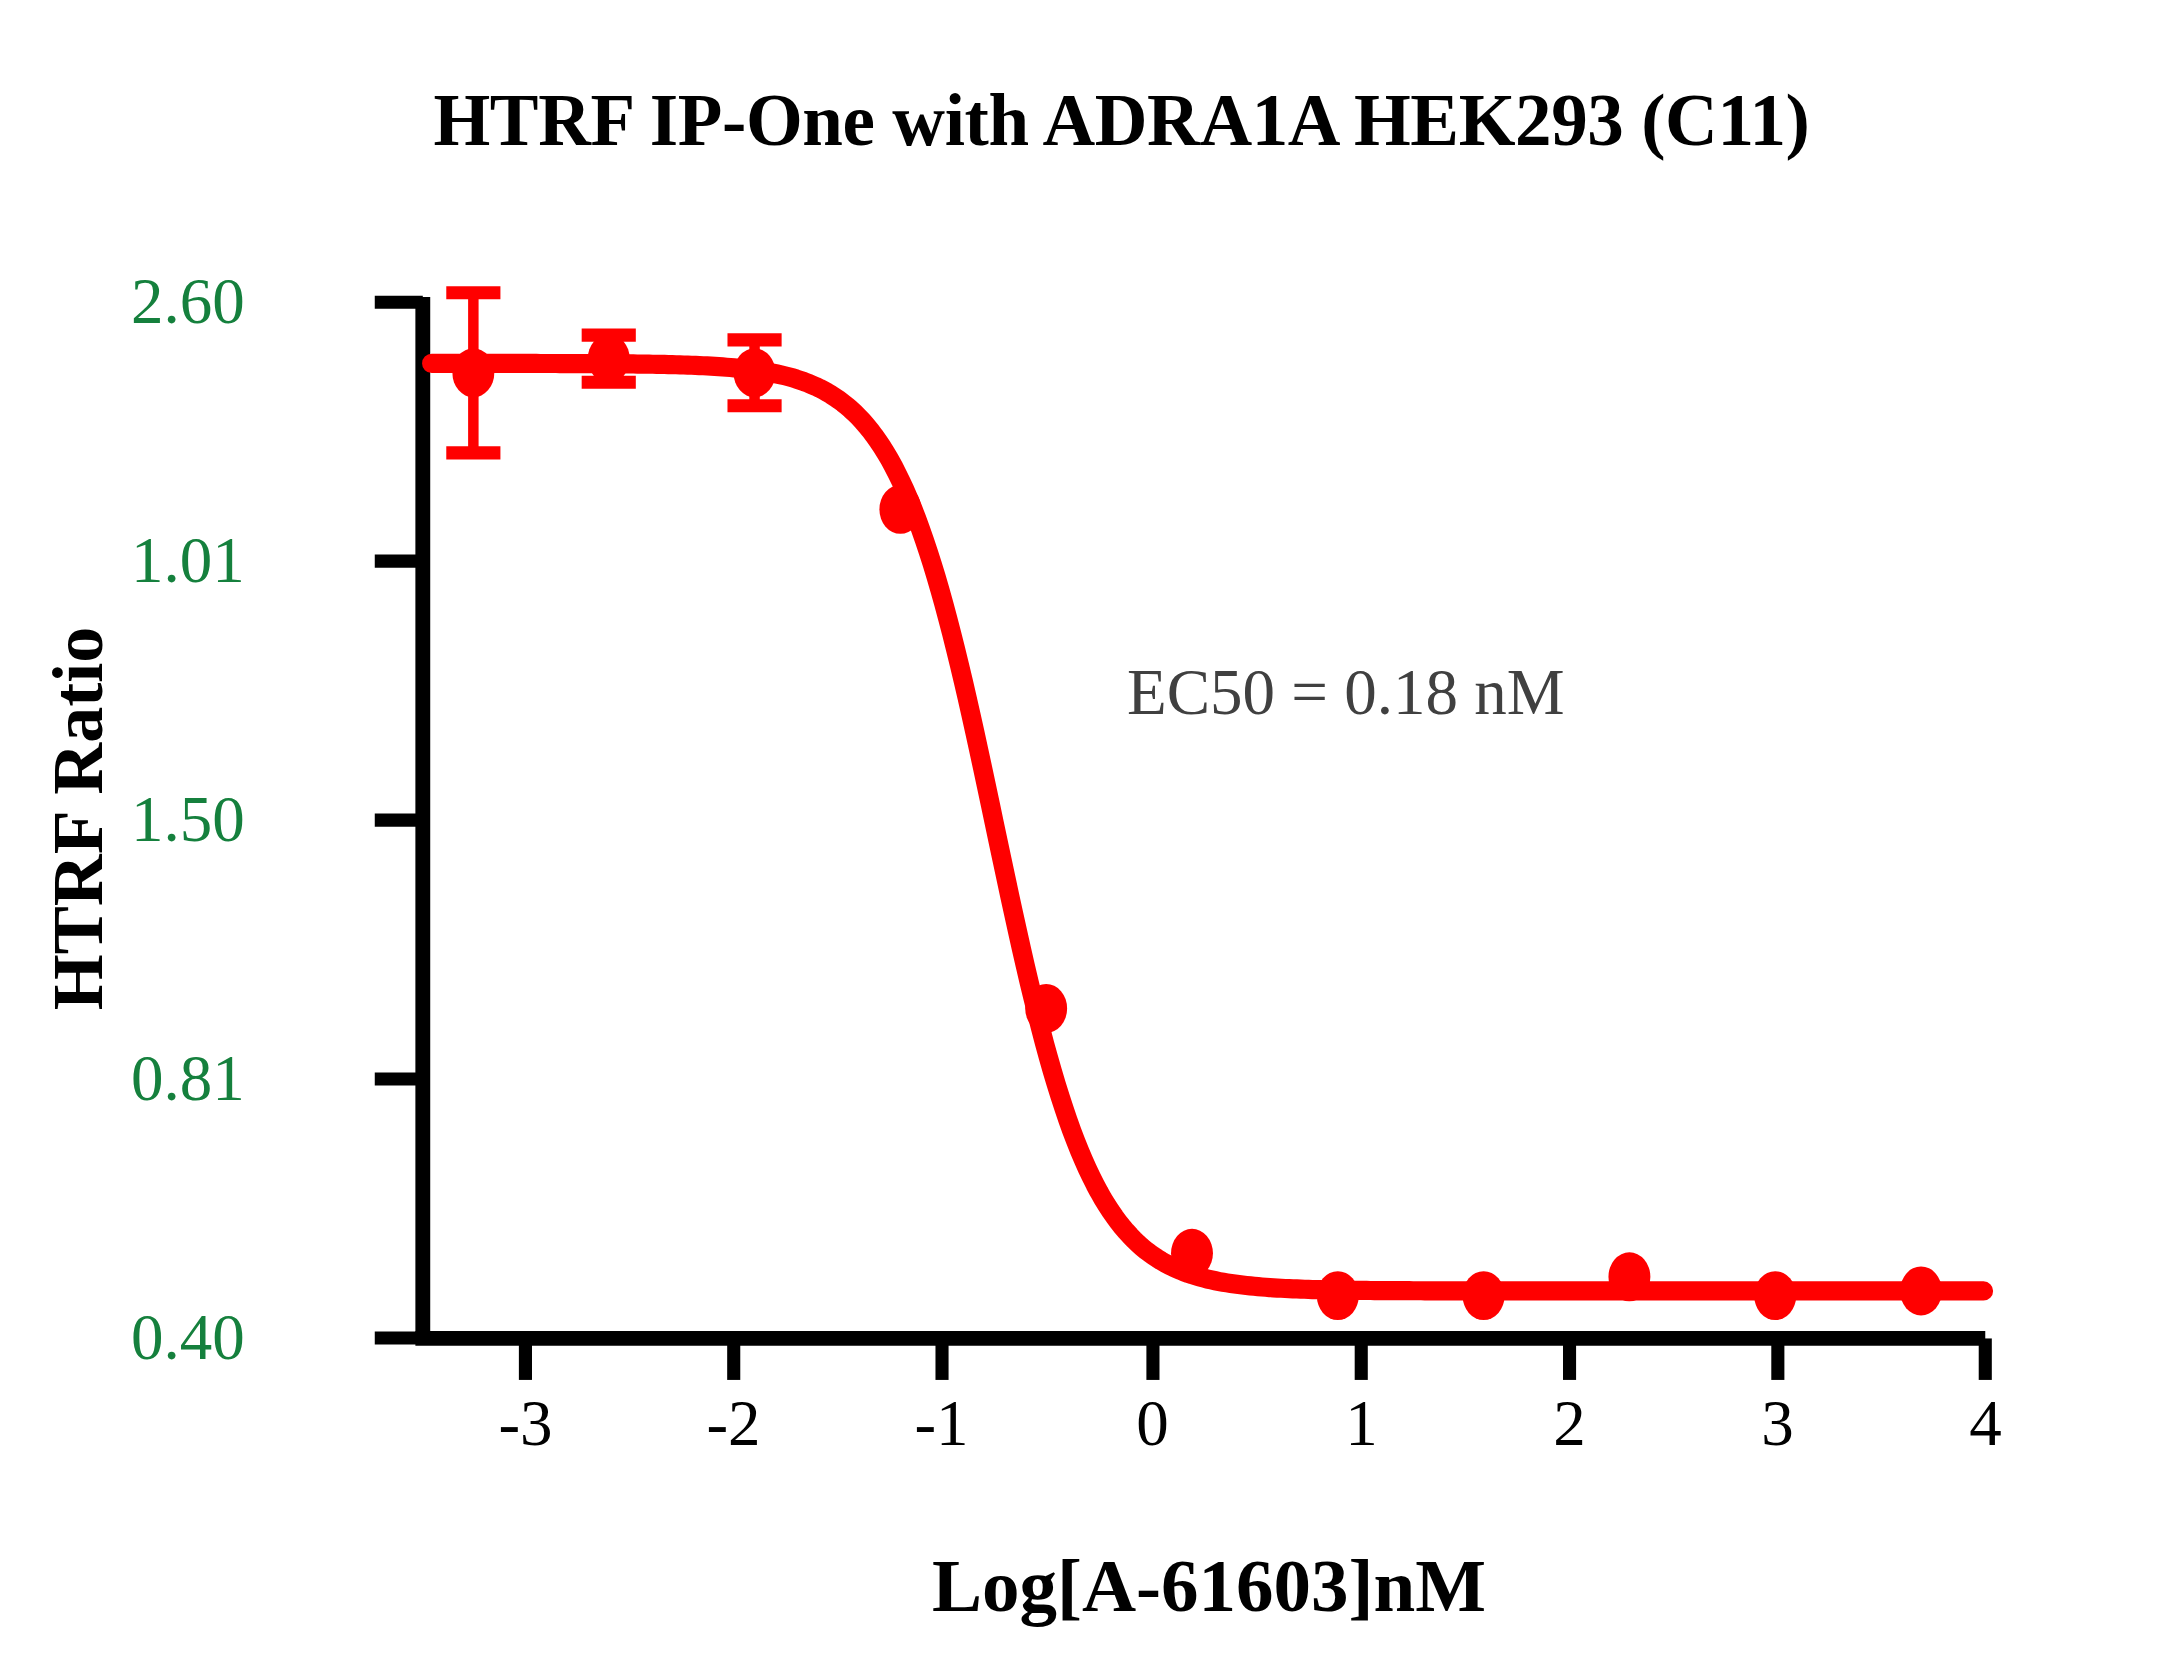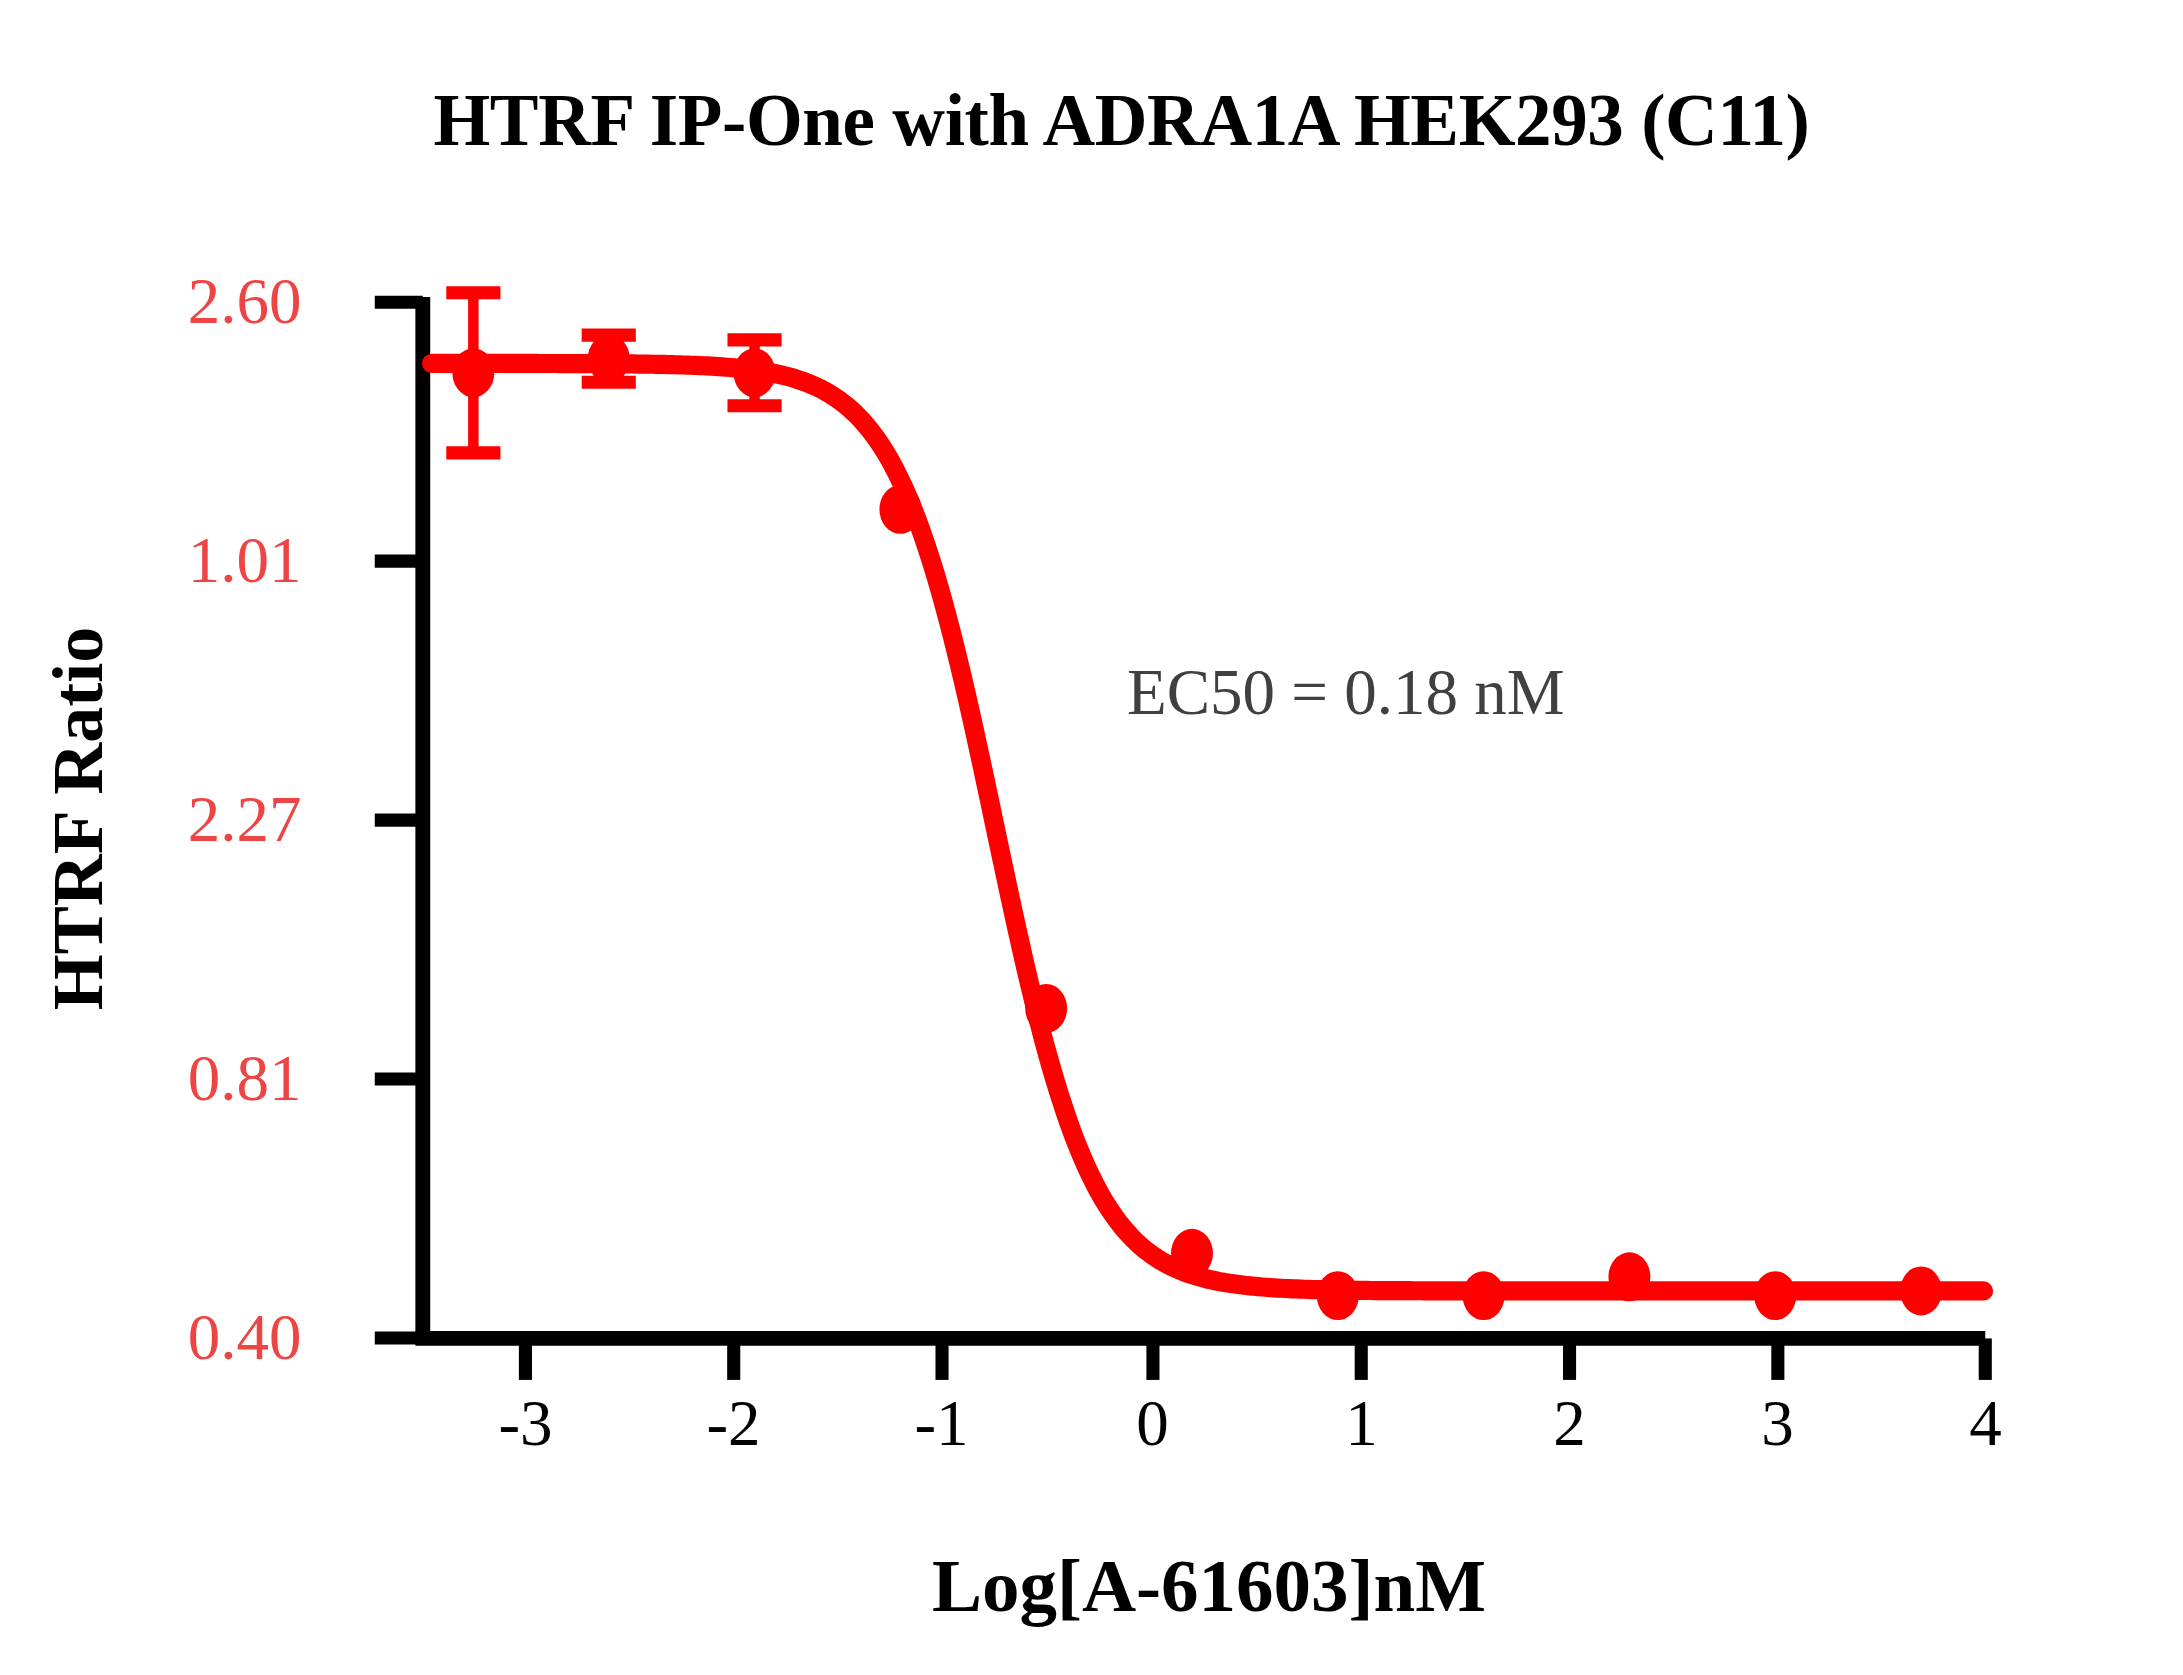--- a/index.html
+++ b/index.html
@@ -5,22 +5,22 @@
   html,body{margin:0;padding:0;background:#ffffff;}
   body{width:2243px;height:1676px;font-family:"Liberation Serif",serif;overflow:hidden;}
   #figure{position:relative;width:2243px;height:1676px;background:#fff;}
   #chart-title{
     position:absolute;left:0;top:79px;width:2243px;text-align:center;
     font-family:"Liberation Serif",serif;font-weight:bold;font-size:73px;
     color:#000;letter-spacing:-0.4px;white-space:nowrap;
   }
   #plot-svg{position:absolute;left:0;top:0;width:2243px;height:1676px;}
   .ytick-label{
-    position:absolute;text-align:center;font-family:"Liberation Serif",serif;
-    font-size:65px;color:#ef4444;width:227px;
+    position:absolute;text-align:left;font-family:"Liberation Serif",serif;
+    font-size:65px;color:#15803d;width:227px;
   }
   .xtick-label{
     position:absolute;text-align:center;font-family:"Liberation Serif",serif;
     font-size:65px;color:#000;width:131px;
   }
   #y-axis-title{
     position:absolute;left:-271px;top:777px;width:699px;text-align:center;
     font-family:"Liberation Serif",serif;font-weight:bold;font-size:72px;color:#000;
     transform:rotate(-90deg);transform-origin:center center;white-space:nowrap;
   }
@@ -40,21 +40,21 @@
 
 <div id="figure">
 
   <div id="chart-title">HTRF IP-One with ADRA1A HEK293 (C11)</div>
 
   <div id="y-axis-title">HTRF Ratio</div>
   <div id="x-axis-title">Log[A-61603]nM</div>
 
   <div class="ytick-label" style="left:131px;top:264px;">2.60</div>
   <div class="ytick-label" style="left:131px;top:523px;">1.01</div>
-  <div class="ytick-label" style="left:131px;top:782px;">2.27</div>
+  <div class="ytick-label" style="left:131px;top:782px;">1.50</div>
   <div class="ytick-label" style="left:131px;top:1041px;">0.81</div>
   <div class="ytick-label" style="left:131px;top:1300px;">0.40</div>
 
   <div class="xtick-label" style="left:460px;top:1386px;">-3</div>
   <div class="xtick-label" style="left:668px;top:1386px;">-2</div>
   <div class="xtick-label" style="left:876px;top:1386px;">-1</div>
   <div class="xtick-label" style="left:1087px;top:1386px;">0</div>
   <div class="xtick-label" style="left:1296px;top:1386px;">1</div>
   <div class="xtick-label" style="left:1504px;top:1386px;">2</div>
   <div class="xtick-label" style="left:1712px;top:1386px;">3</div>

